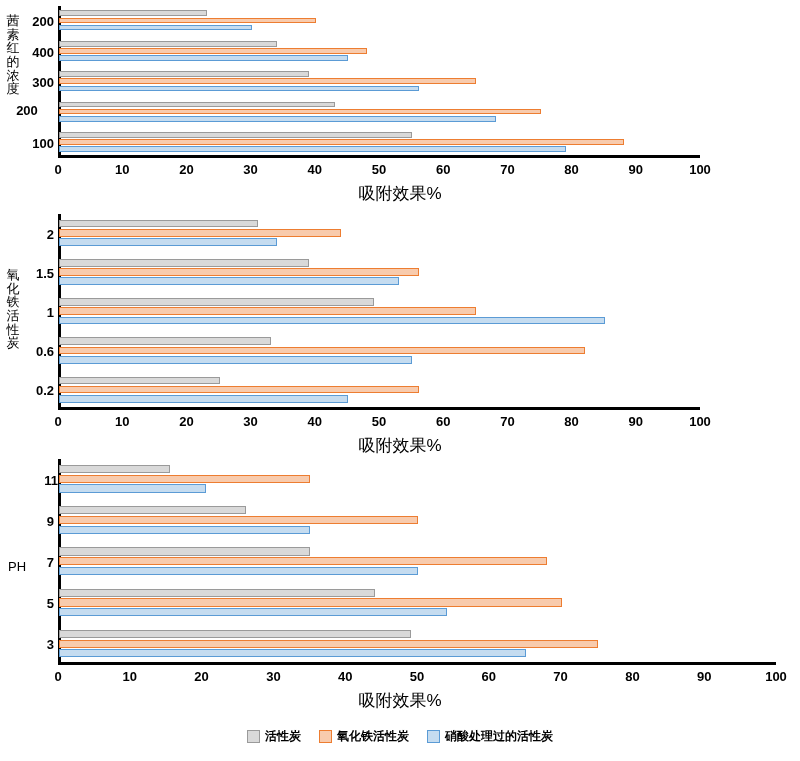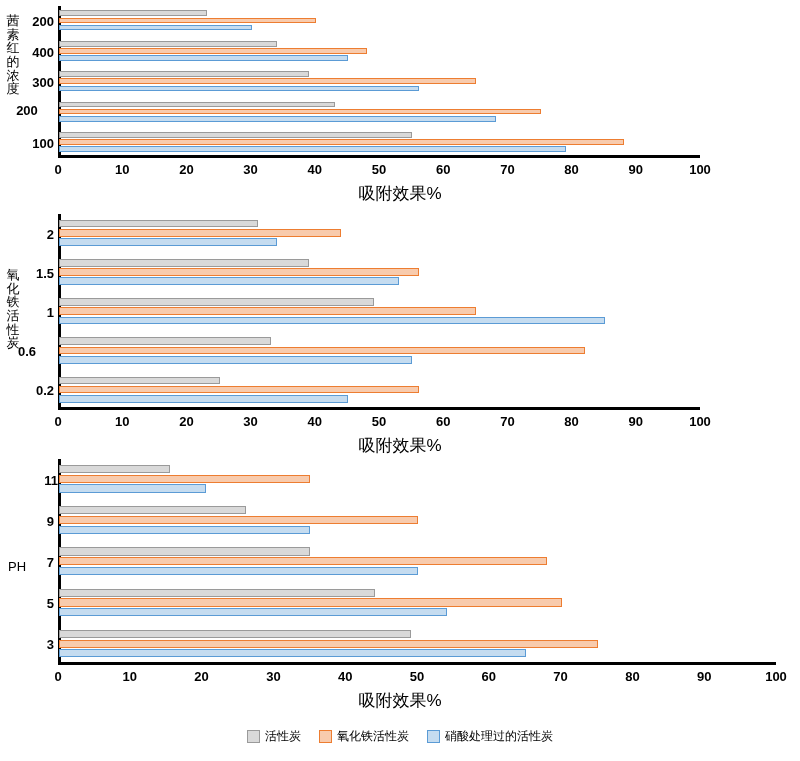--- a/index.html
+++ b/index.html
@@ -64,21 +64,21 @@
   }
 
   .legend{
     position:absolute;
     left:0;width:800px;
     display:flex;
     justify-content:center;
     align-items:center;
     gap:18px;
     font-size:12px;
-    font-weight:normal;
+    font-weight:bold;
   }
   .legend-item{display:flex;align-items:center;gap:5px;}
   .legend-swatch{
     width:13px;height:13px;display:inline-block;
     box-sizing:border-box;border:1px solid #7f7f7f;
   }
   .legend-swatch.s0{background:#d9d9d9;border-color:#9a9a9a;}
   .legend-swatch.s1{background:#f8cbad;border-color:#ed7d31;}
   .legend-swatch.s2{background:#c5dcf0;border-color:#5b9bd5;}
 </style>
@@ -132,21 +132,21 @@
       <div class="bar s1 full" style="left: 59px; top: 20.994px; width: 282.48px; height: 7.712px;"></div>
       <div class="bar s2" style="left: 59px; top: 30.206px; width: 218.28px; height: 7.712px;"></div>
       <div class="ytick" style="left: 0px; width: 54px; top: 64.8px; text-align: right;">1.5</div>
       <div class="bar s0" style="left: 59px; top: 50.982px; width: 250.38px; height: 7.712px;"></div>
       <div class="bar s1 full" style="left: 59px; top: 60.194px; width: 359.52px; height: 7.712px;"></div>
       <div class="bar s2" style="left: 59px; top: 69.406px; width: 340.26px; height: 7.712px;"></div>
       <div class="ytick" style="left: 0px; width: 54px; top: 104px; text-align: right;">1</div>
       <div class="bar s0" style="left: 59px; top: 90.182px; width: 314.58px; height: 7.712px;"></div>
       <div class="bar s1 full" style="left: 59px; top: 99.394px; width: 417.3px; height: 7.712px;"></div>
       <div class="bar s2" style="left: 59px; top: 108.606px; width: 545.7px; height: 7.712px;"></div>
-      <div class="ytick" style="left: 0px; width: 54px; top: 143.2px; text-align: center;">0.6</div>
+      <div class="ytick" style="left: 0px; width: 54px; top: 143.2px; text-align: right;">0.6</div>
       <div class="bar s0" style="left: 59px; top: 129.382px; width: 211.86px; height: 7.712px;"></div>
       <div class="bar s1 full" style="left: 59px; top: 138.594px; width: 526.44px; height: 7.712px;"></div>
       <div class="bar s2" style="left: 59px; top: 147.806px; width: 353.1px; height: 7.712px;"></div>
       <div class="ytick" style="left: 0px; width: 54px; top: 182.4px; text-align: right;">0.2</div>
       <div class="bar s0" style="left: 59px; top: 168.582px; width: 160.5px; height: 7.712px;"></div>
       <div class="bar s1 full" style="left: 59px; top: 177.794px; width: 359.52px; height: 7.712px;"></div>
       <div class="bar s2" style="left: 59px; top: 187.006px; width: 288.9px; height: 7.712px;"></div>
       <div class="xtick" style="left: 58px; top: 206px;">0</div>
       <div class="xtick" style="left: 122.2px; top: 206px;">10</div>
       <div class="xtick" style="left: 186.4px; top: 206px;">20</div>

